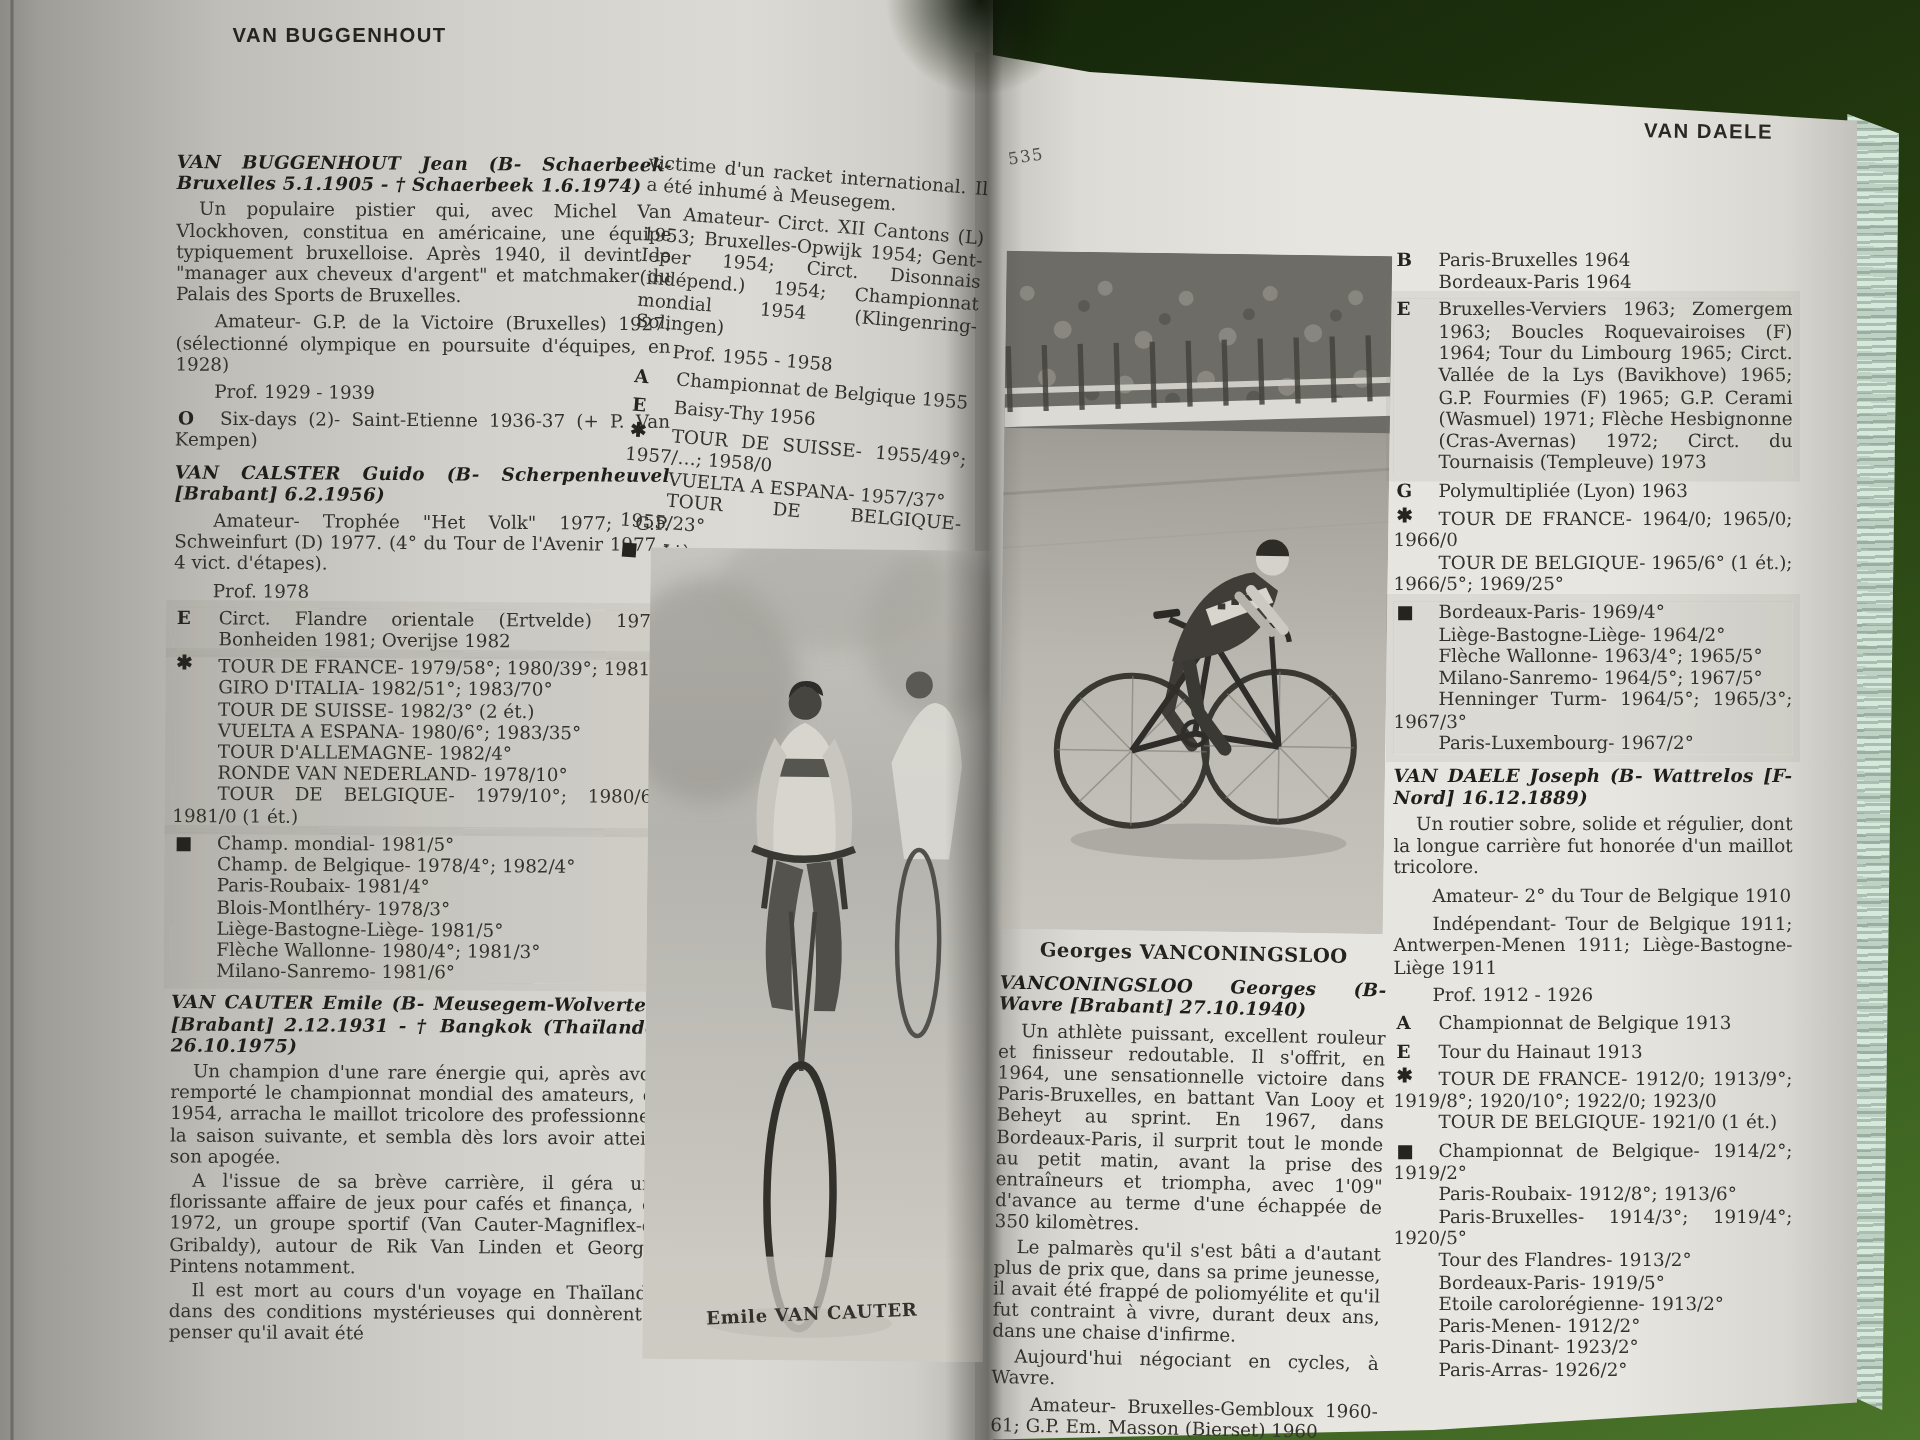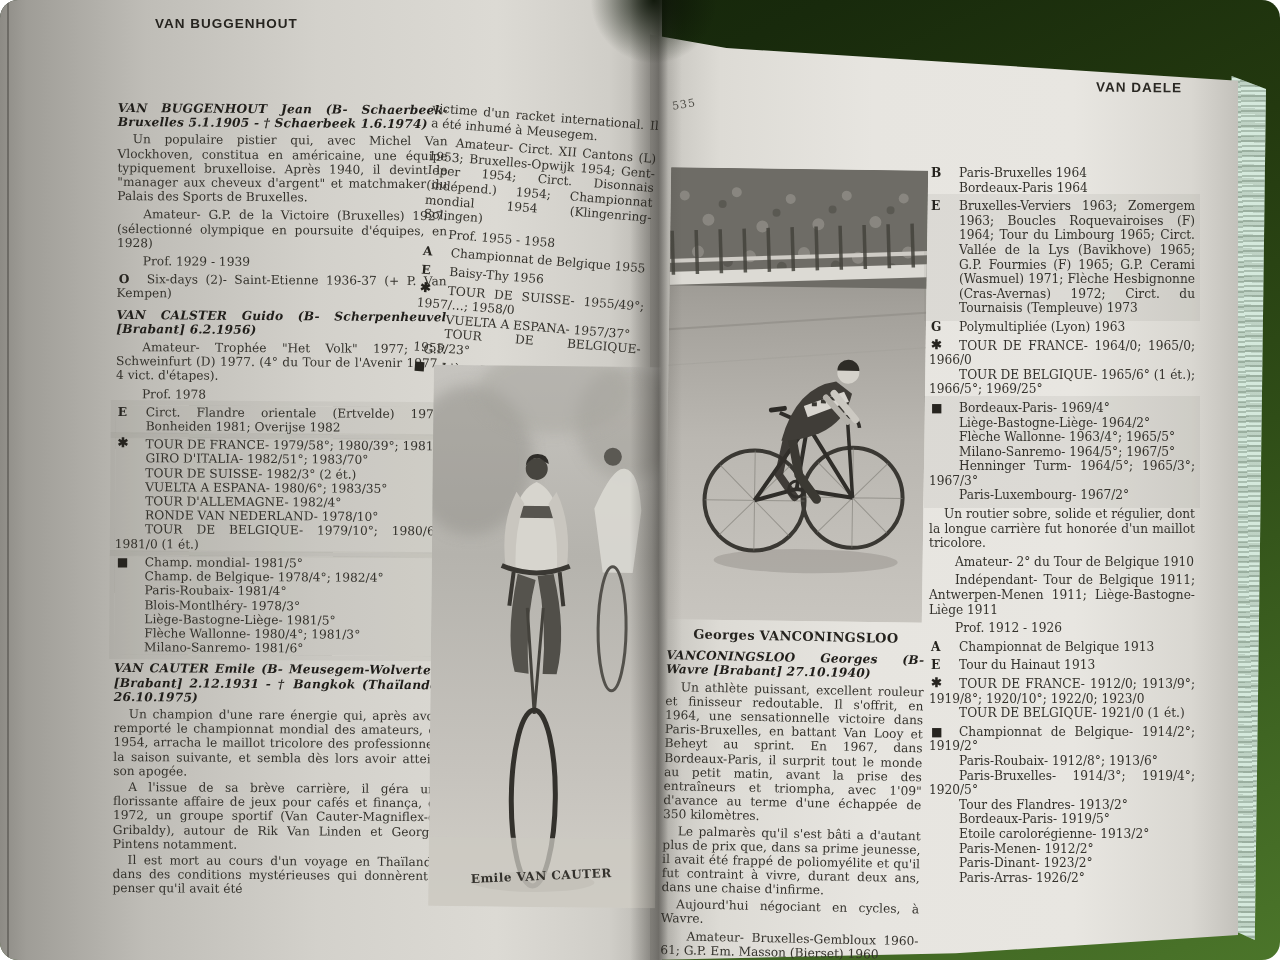--- a/index.html
+++ b/index.html
@@ -1,17 +1,17 @@
 <!DOCTYPE html>
 <html><head>
 <meta charset="utf-8">
 <style>
   html,body{margin:0;padding:0;width:1280px;height:960px;overflow:hidden;
     font-family:"DejaVu Serif","Liberation Serif",serif;}
-  .scene{position:absolute;inset:0;width:1280px;height:960px;overflow:hidden;border-radius:18px;}
+  .scene{position:absolute;inset:0;width:1280px;height:960px;overflow:hidden;}
   .bg{position:absolute;inset:0;
     background:linear-gradient(155deg,#111f08 0%,#182a0c 25%,#23390f 45%,#2f4d17 65%,#3f6522 85%,#4b752a 100%);}
   .fore-edge{position:absolute;left:1226px;top:76px;width:40px;height:864px;z-index:3;
     background:#d2e7da;clip-path:polygon(14% 0%,100% 1.5%,72% 100%,0% 98.5%);}
   .fore-edge::after{content:"";position:absolute;inset:0;
     background:repeating-linear-gradient(178deg,rgba(105,125,108,.38) 0 2px,rgba(230,244,235,.12) 2px 5px),
                repeating-linear-gradient(2deg,rgba(120,140,122,.28) 0 6px,transparent 6px 14px);}
   .left-page{position:absolute;left:0;top:0;width:662px;height:960px;z-index:4;
     background:linear-gradient(90deg,#8d8b85 0%,#9f9d97 4%,#bfbdb7 22%,#d3d1cb 48%,#dcdad4 75%,#d0cec8 92%,#b4b2ac 100%);}
   .left-edge-line{position:absolute;left:7px;top:0;width:2px;height:960px;background:rgba(55,53,47,.4);}
@@ -318,20 +318,21 @@
       <div class="lines">
         <div>Bordeaux-Paris- 1969/4°</div>
         <div>Liège-Bastogne-Liège- 1964/2°</div>
         <div>Flèche Wallonne- 1963/4°; 1965/5°</div>
         <div>Milano-Sanremo- 1964/5°; 1967/5°</div>
         <div>Henninger Turm- 1964/5°; 1965/3°; 1967/3°</div>
         <div>Paris-Luxembourg- 1967/2°</div>
       </div>
     </div>
 
+    <div class="etitle">VAN DAELE Joseph (B- Wattrelos [F-Nord] 16.12.1889)</div>
     <p class="bio">Un routier sobre, solide et régulier, dont la longue carrière fut honorée d'un maillot tricolore.</p>
     <p class="amline">Amateur- 2° du Tour de Belgique 1910</p>
     <p class="amline">Indépendant- Tour de Belgique 1911; Antwerpen-Menen 1911; Liège-Bastogne-Liège 1911</p>
     <p class="profline">Prof. 1912 - 1926</p>
     <div class="pal">
       <span class="mark">A</span>
       <div class="par">Championnat de Belgique 1913</div>
     </div>
     <div class="pal">
       <span class="mark">E</span>

